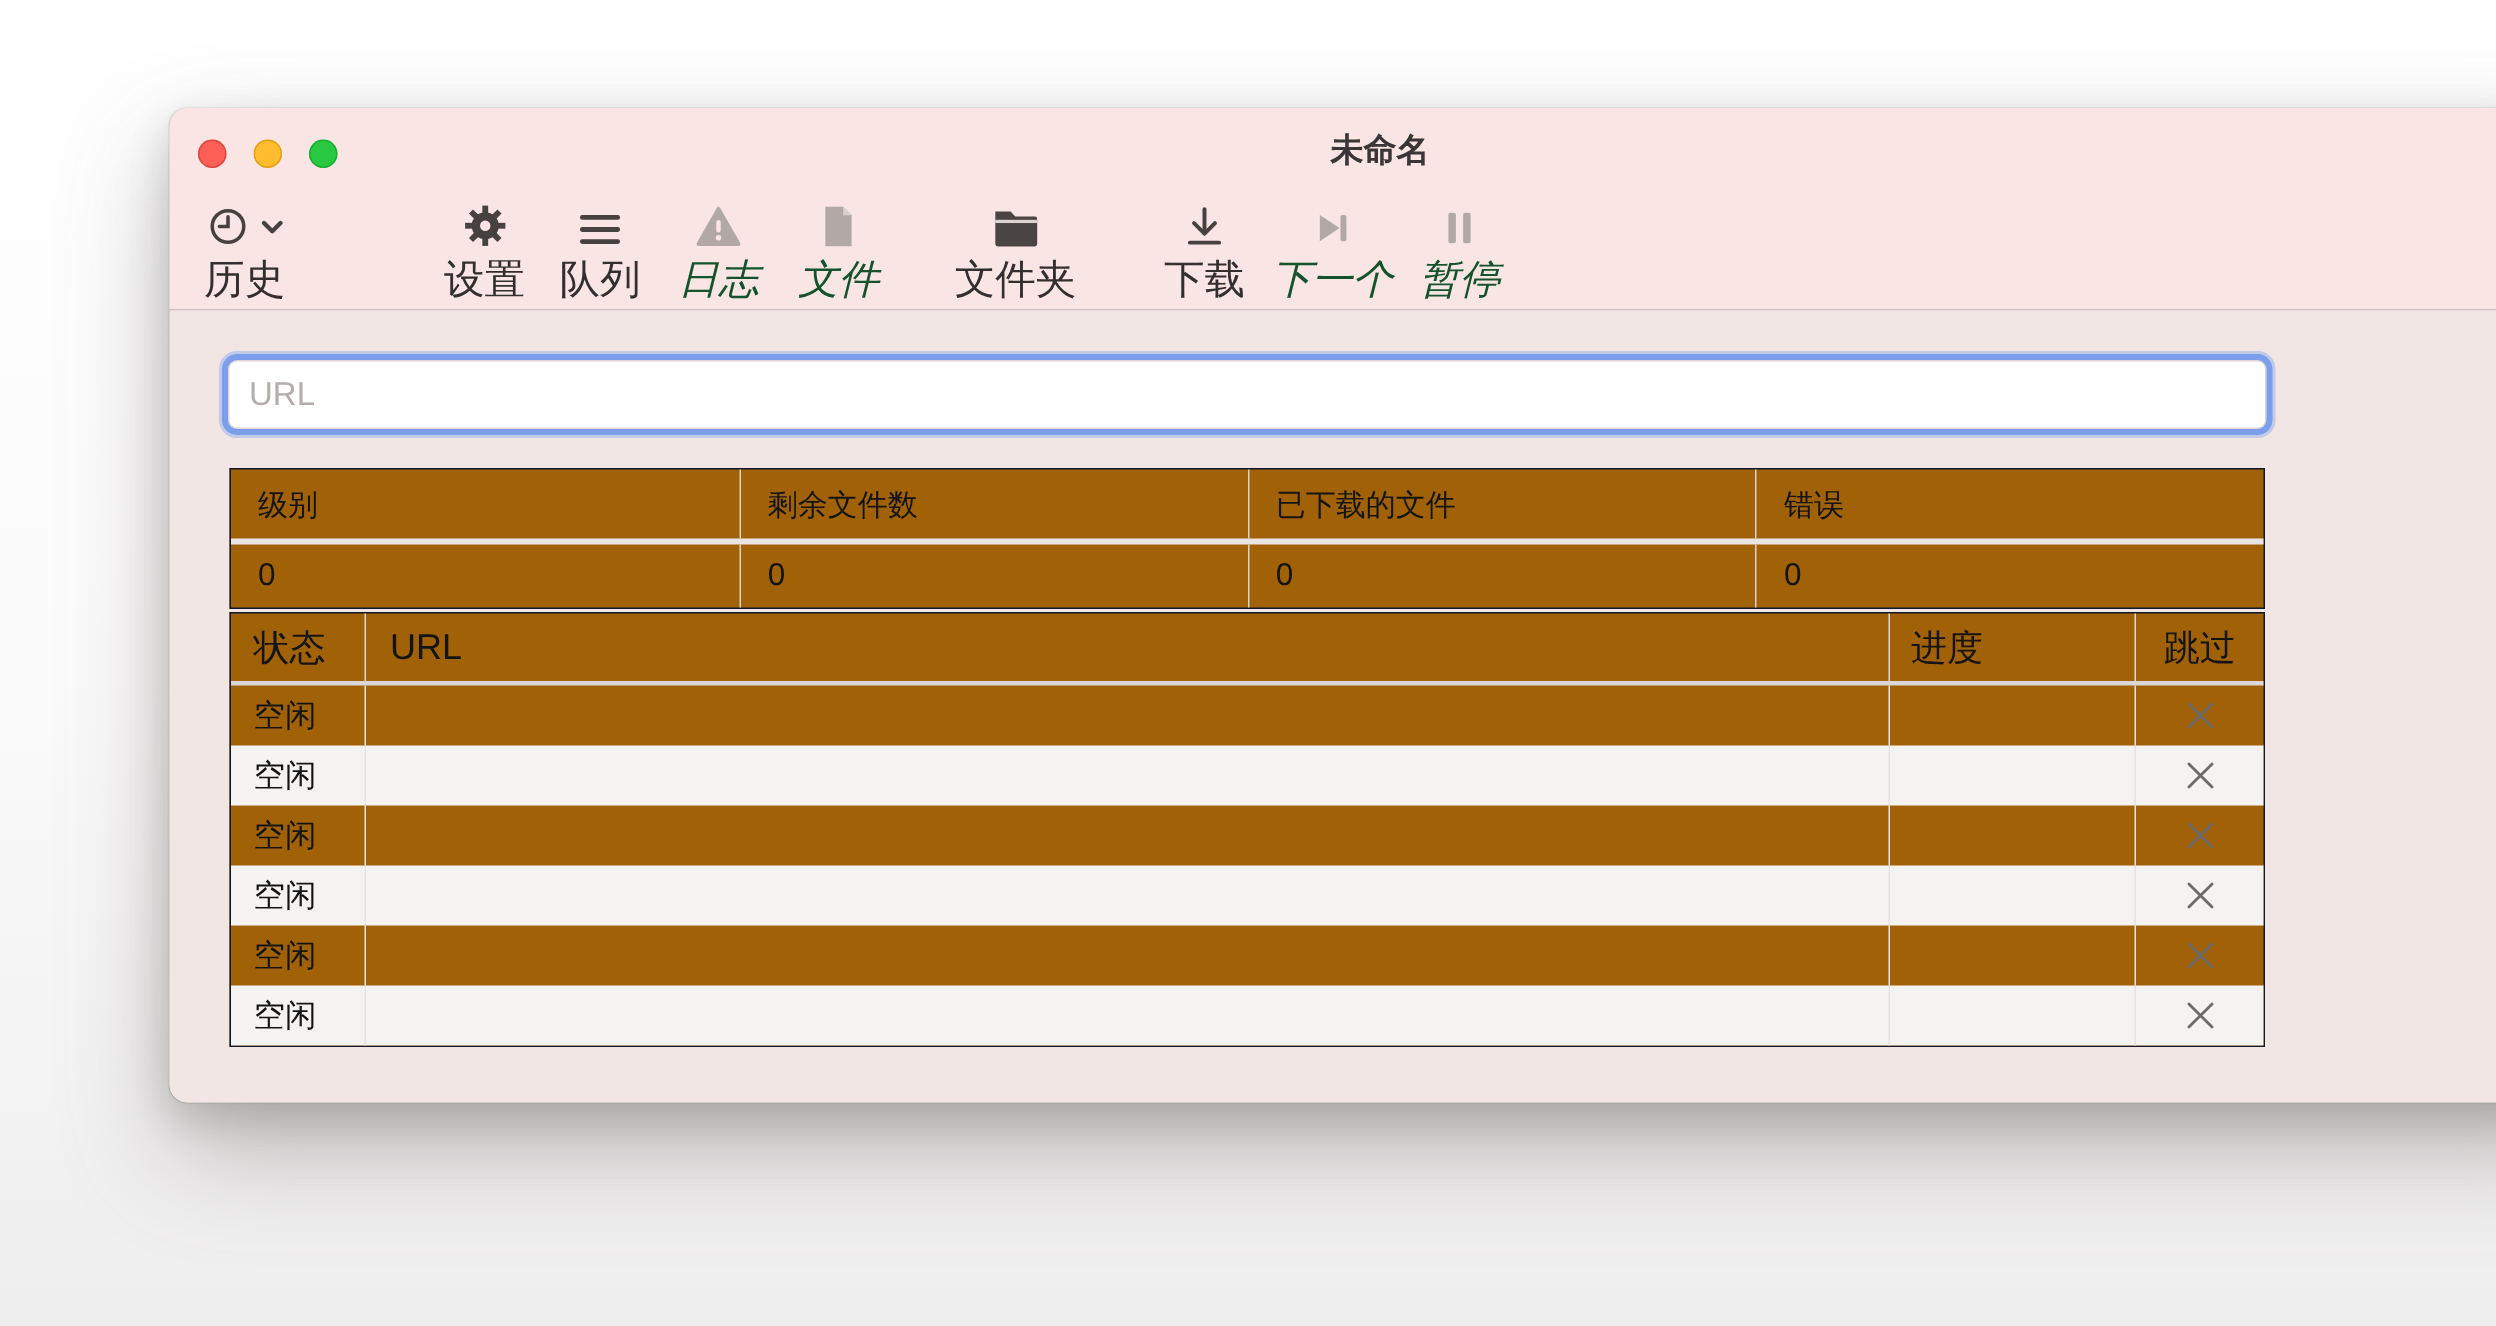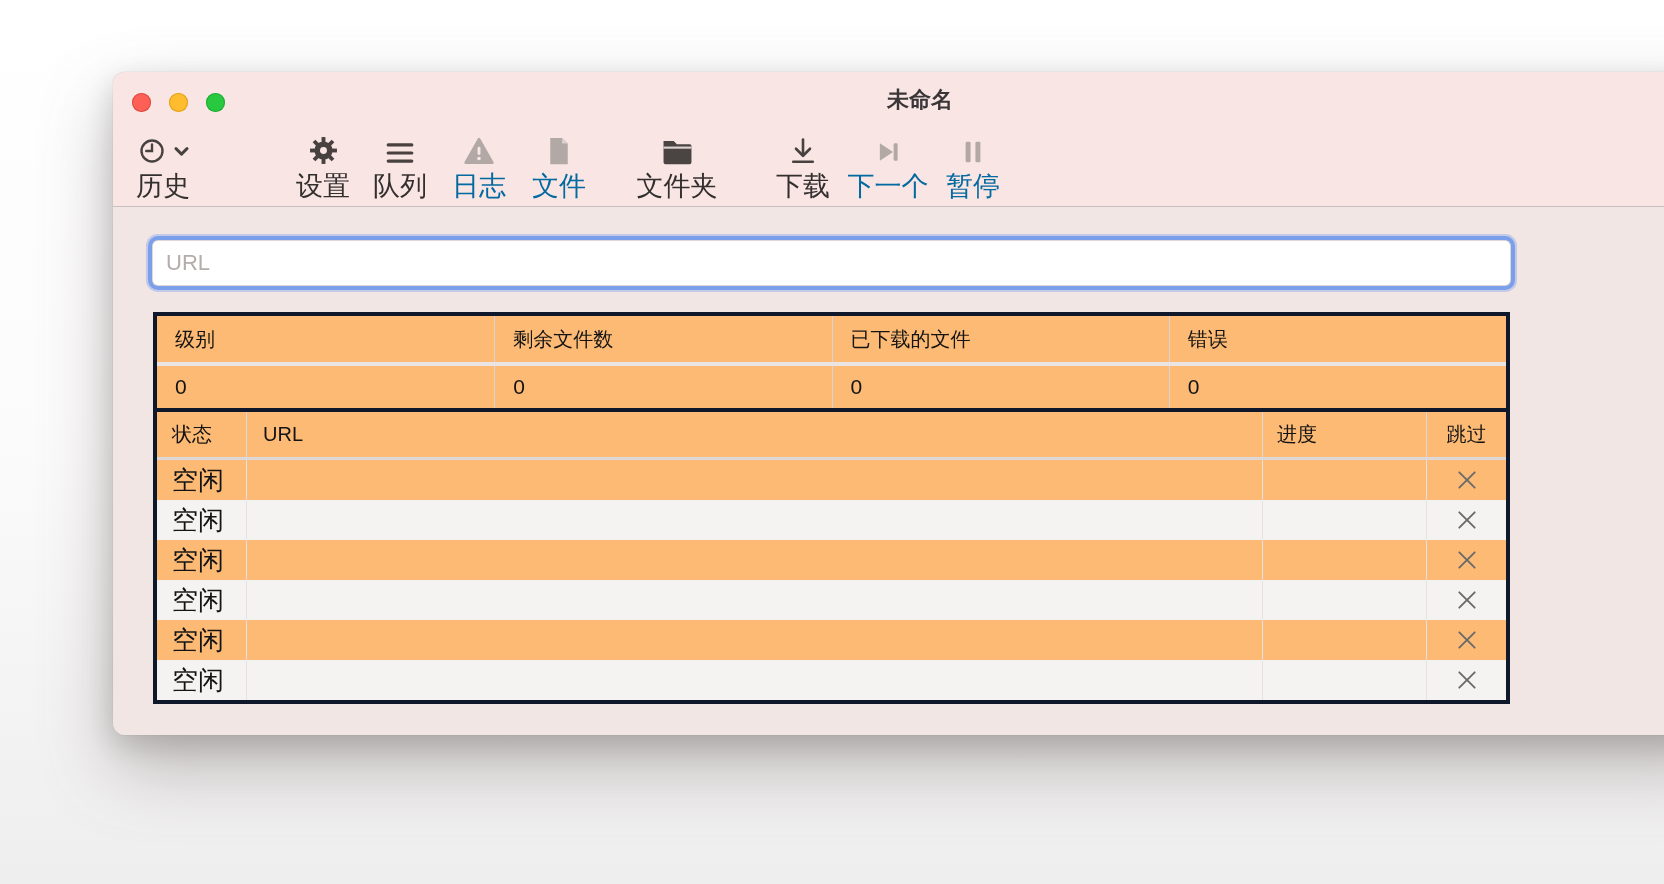--- a/index.html
+++ b/index.html
@@ -34,56 +34,56 @@
   .tb-item:nth-of-type(3){ left:237px; }
   .tb-item:nth-of-type(4){ left:316px; }
   .tb-item:nth-of-type(5){ left:396px; }
   .tb-item:nth-of-type(6){ left:514px; }
   .tb-item:nth-of-type(7){ left:640px; }
   .tb-item:nth-of-type(8){ left:725px; }
   .tb-item:nth-of-type(9){ left:810px; }
   .tb-item:nth-of-type(10){ left:890px; }
   .tb-iconbox { height:34px; display:flex; align-items:flex-end; justify-content:center; }
   .tb-label { font-size:27px; line-height:1; color:#332f2e; }
-  .tb-item.disabled .tb-label { color:#0369a1; }
+  .tb-item.disabled .tb-label { color:#14532d;font-style:italic; }
 
   
   .content { position:absolute; top:136px; left:0; right:0; bottom:0;
              background:#f2e6e4; border-radius:0 0 12px 12px; }
 
   .url-input { position:absolute; top:33px; left:40px; width:1357px; height:44px;
                border:none; border-radius:5px; background:#ffffff; outline:none;
                padding:0 13px; font-size:22px; color:#222;
                font-family:"Liberation Sans","DejaVu Sans",sans-serif;
                box-shadow:0 0 0 1px #ded7d5, 0 0 0 5px #7b9fea, 0 0 0 7px rgba(123,159,234,.40); }
   .url-input::placeholder { color:#b3adab; }
 
-  .panel { position:absolute; left:40px; width:1357px; background:#fdba74;
-           border:4px solid #0f172a; }
+  .panel { position:absolute; left:40px; width:1357px; background:#a16207;
+           border:1px solid #0f172a; }
 
   
   .stats { top:104px; }
   .stats-grid { display:grid; grid-template-columns:repeat(4,1fr); align-items:center; }
   .stats-head { height:46px; }
   .stats-vals { height:42px; }
   .stats-grid > div { padding-left:18px; font-size:20px; color:#141414; height:100%;
                       display:flex; align-items:center; }
   .stats-vals > div { font-size:21px; }
   .stats-grid > div + div { border-left:1px solid #d8d3d2; }
   .stats-band { height:4px; background:#eae5e4; }
 
   
   .queue { top:200px; }
   .q-grid { display:grid; grid-template-columns:89px 1016px 164px 1fr; }
   .q-head { height:45px; }
-  .q-head > div { display:flex; align-items:center; font-size:20px; color:#141414; }
+  .q-head > div { display:flex; align-items:center; font-size:24px; color:#141414; }
   .q-band { height:3px; background:#dcd8d7; }
   .q-row { height:40px; }
   .q-rows .q-row:nth-child(even) { background:#f4f3f2; }
-  .q-row > div { display:flex; align-items:center; font-size:26px; color:#141414; }
+  .q-row > div { display:flex; align-items:center; font-size:21px; color:#141414; }
   .q-grid > div:nth-child(1){ padding-left:15px; }
   .q-grid > div:nth-child(2){ padding-left:16px; border-left:1px solid #ddd8d7; }
   .q-grid > div:nth-child(3){ padding-left:14px; border-left:1px solid #ddd8d7; }
   .q-grid > div:nth-child(4){ padding-left:0; border-left:1px solid #ddd8d7; justify-content:center; }
   .q-row > div:nth-child(2){ border-left:1px solid #e6e2e1; }
   .q-row > div:nth-child(3){ border-left:1px solid #e6e2e1; }
   .q-row > div:nth-child(4){ border-left:1px solid #e6e2e1; }
   .skip-btn { background:none; border:none; cursor:default; display:flex; align-items:center; justify-content:center; }
 
   svg { display:block; }

